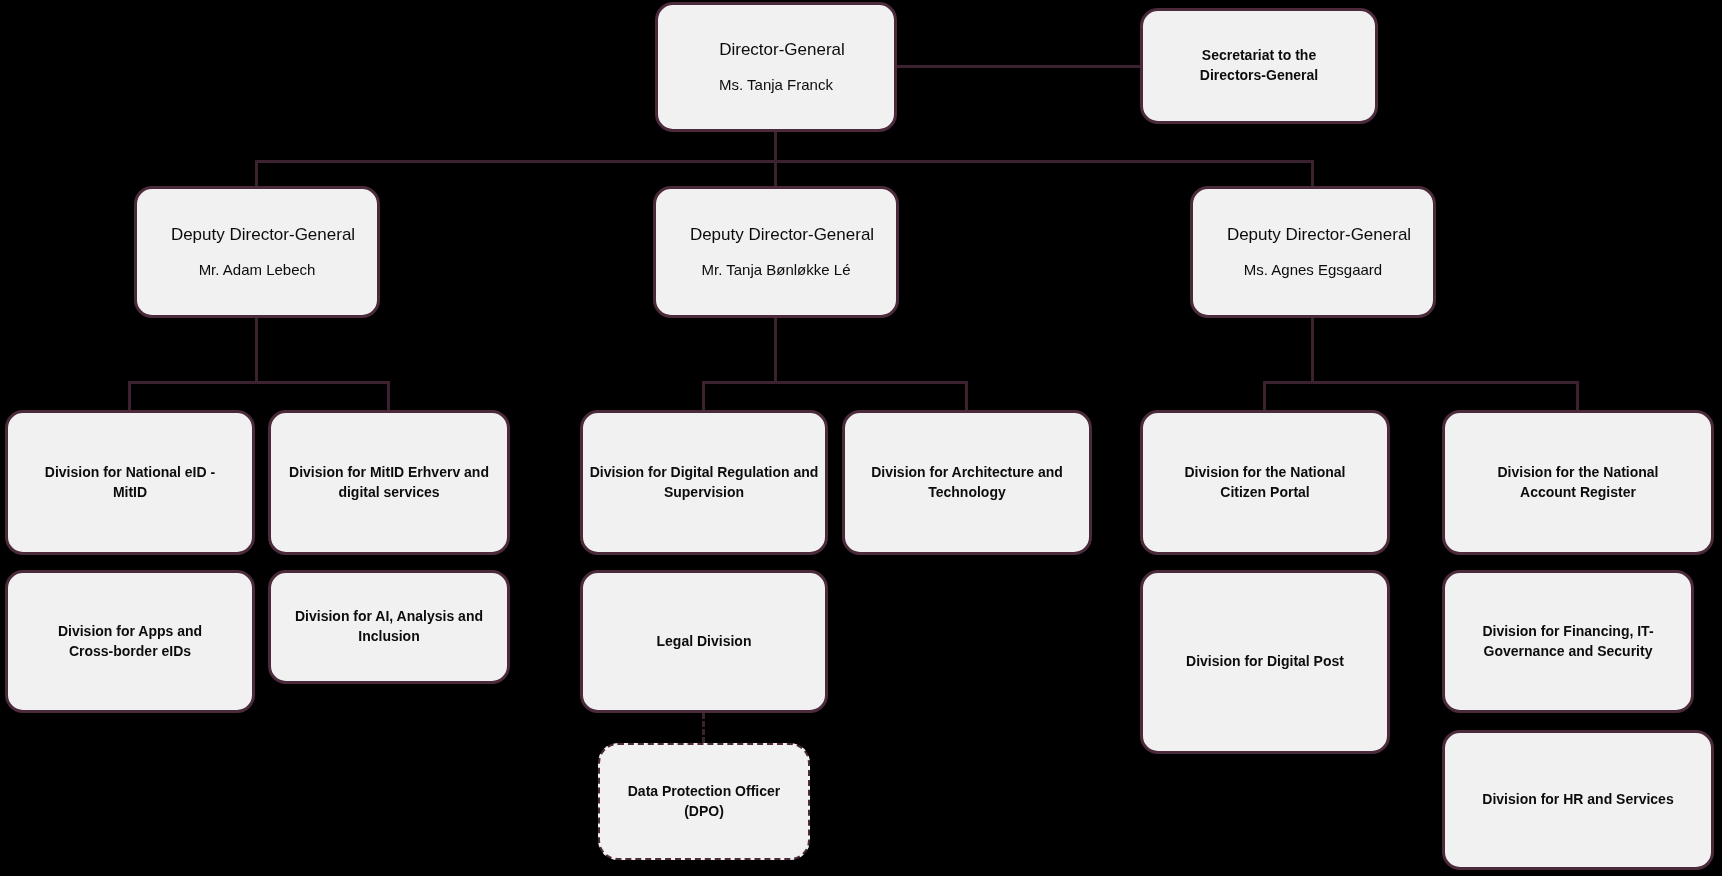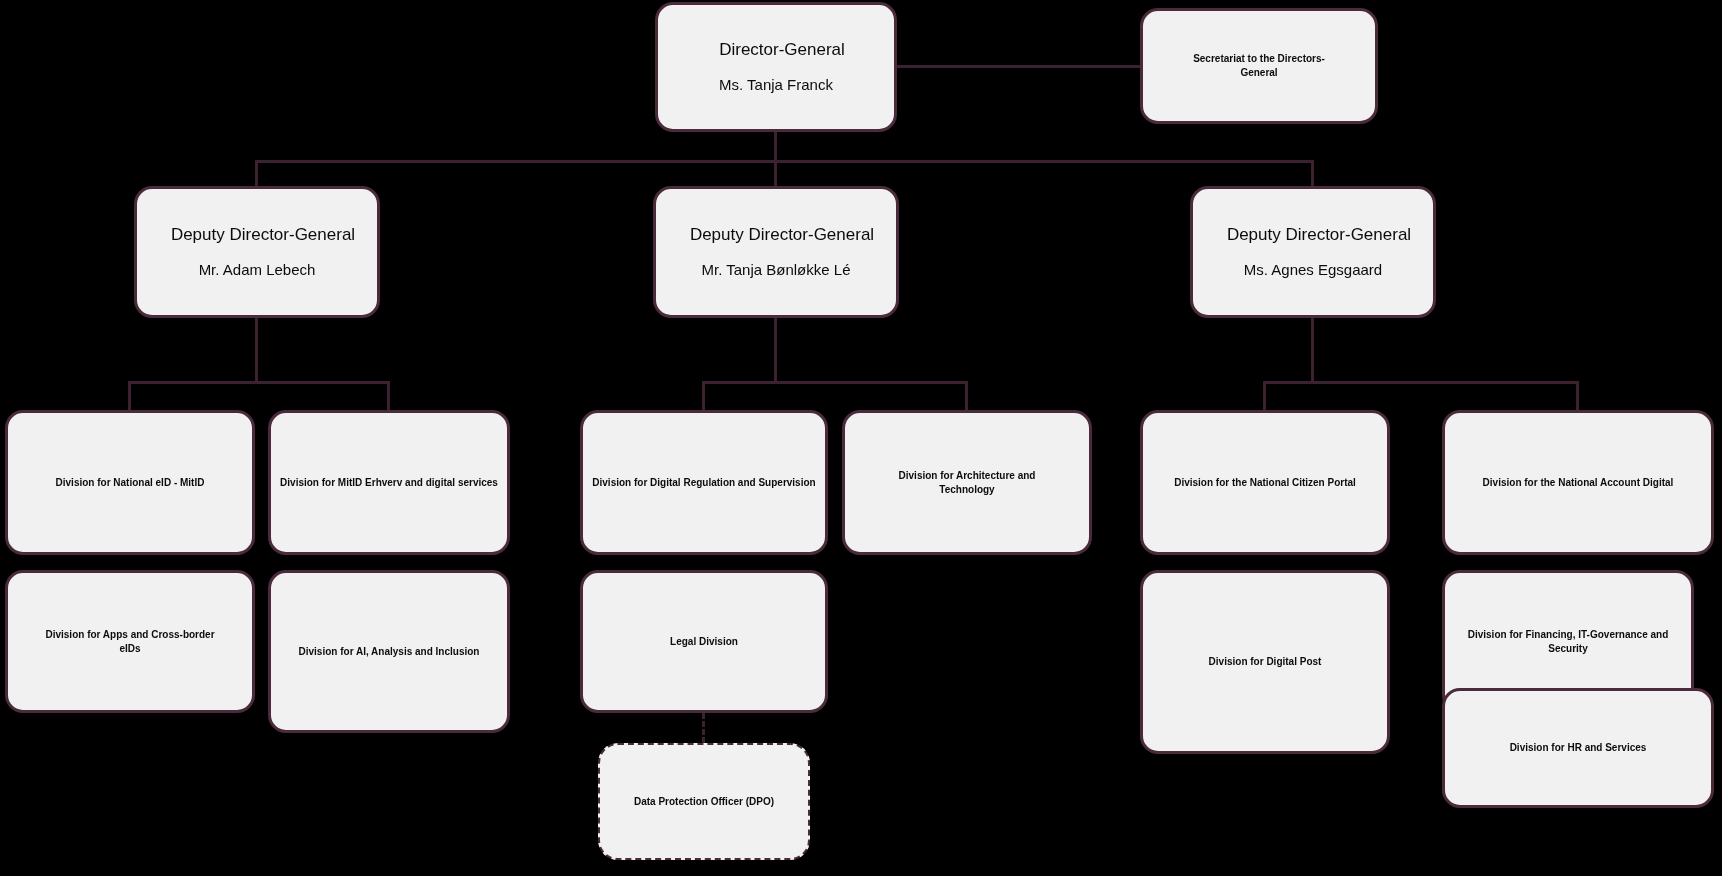--- a/index.html
+++ b/index.html
@@ -18,21 +18,21 @@
     display:flex;
     flex-direction:column;
     align-items:center;
     justify-content:center;
     text-align:center;
     color:#0c0c0c;
     box-sizing:border-box;
   }
   .node .lbl{
     font-weight:700;
-    font-size:10px;
+    font-size:14px;
     line-height:1.4;
     display:inline-block;
   }
   .node .title{
     font-weight:400;
     font-size:17px;
     line-height:1.3;
     margin-bottom:14px;
     padding-left:12px;
   }
@@ -108,39 +108,39 @@
   <div class="node" style="left:580px;top:410px;width:248px;height:145px">
     <span class="lbl" style="max-width:236px">Division for Digital Regulation and Supervision</span>
   </div>
   <div class="node" style="left:842px;top:410px;width:250px;height:145px">
     <span class="lbl" style="max-width:195px">Division for Architecture and Technology</span>
   </div>
   <div class="node" style="left:1140px;top:410px;width:250px;height:145px">
     <span class="lbl" style="max-width:195px">Division for the National Citizen Portal</span>
   </div>
   <div class="node" style="left:1442px;top:410px;width:272px;height:145px">
-    <span class="lbl" style="max-width:200px">Division for the National Account Digital</span>
+    <span class="lbl" style="max-width:200px">Division for the National Account Register</span>
   </div>
 
   <div class="node" style="left:5px;top:570px;width:250px;height:143px">
     <span class="lbl" style="max-width:175px">Division for Apps and Cross-border eIDs</span>
   </div>
-  <div class="node" style="left:268px;top:570px;width:242px;height:163px">
+  <div class="node" style="left:268px;top:570px;width:242px;height:114px">
     <span class="lbl" style="max-width:225px">Division for AI, Analysis and Inclusion</span>
   </div>
   <div class="node" style="left:580px;top:570px;width:248px;height:143px">
     <span class="lbl">Legal Division</span>
   </div>
   <div class="node" style="left:1140px;top:570px;width:250px;height:184px">
     <span class="lbl">Division for Digital Post</span>
   </div>
   <div class="node" style="left:1442px;top:570px;width:252px;height:143px">
     <span class="lbl" style="max-width:215px">Division for Financing, IT-Governance and Security</span>
   </div>
 
   <div class="node dashed-node" style="left:598px;top:743px;width:212px;height:117px">
     <span class="lbl" style="max-width:190px">Data Protection Officer (DPO)</span>
   </div>
-  <div class="node" style="left:1442px;top:688px;width:272px;height:120px">
+  <div class="node" style="left:1442px;top:730px;width:272px;height:140px">
     <span class="lbl">Division for HR and Services</span>
   </div>
 
 </div>
 
 </body></html>

